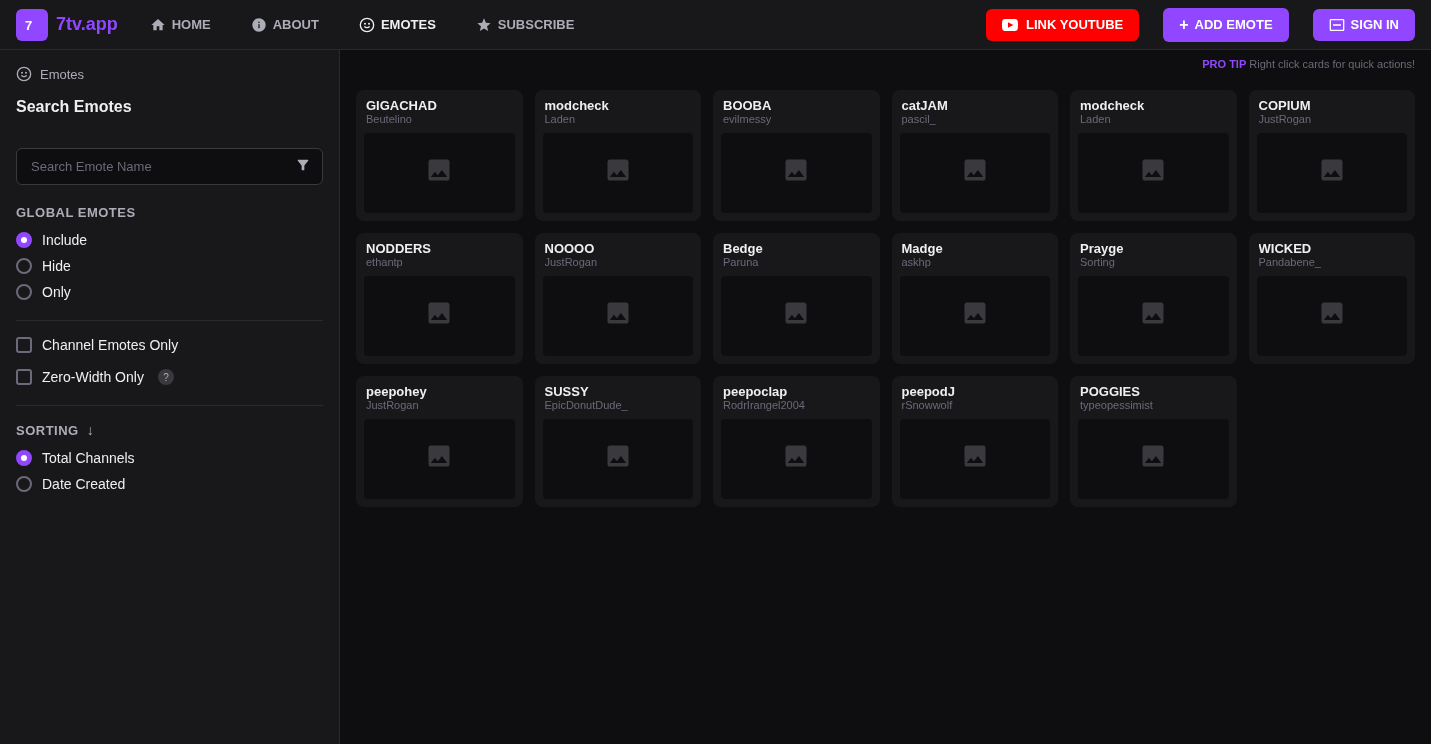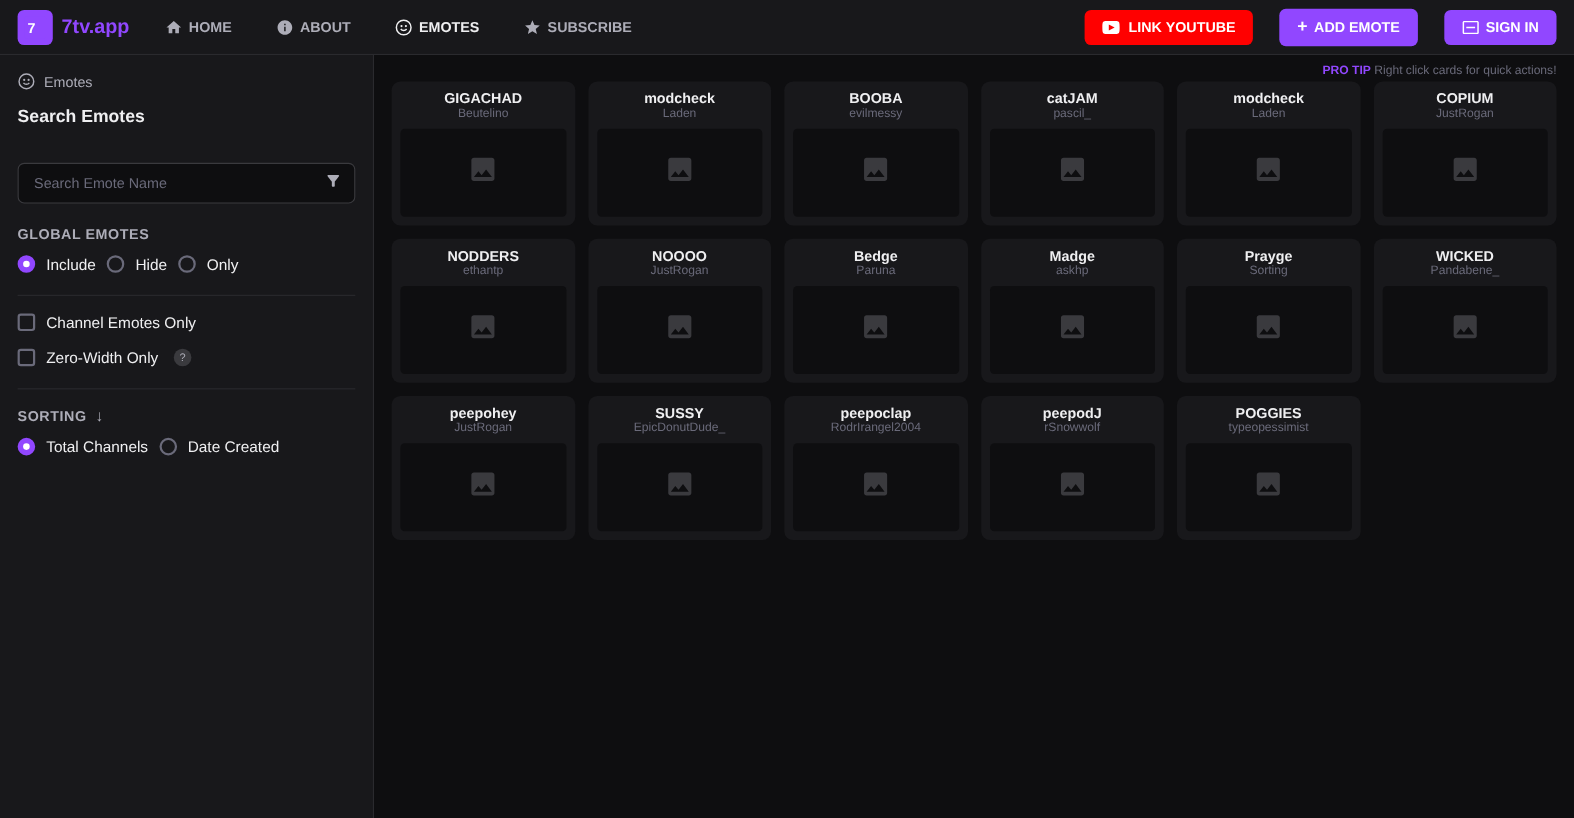--- a/index.html
+++ b/index.html
@@ -21,42 +21,42 @@
 
     
     .sidebar { width: 340px; min-width: 340px; background: #18181b; padding: 16px; overflow-y: auto; border-right: 1px solid #2a2a2e; }
     .sidebar-title { font-size: 16px; font-weight: 700; color: #efeff1; margin-bottom: 32px; }
     .search-box { position: relative; margin-bottom: 20px; }
     .search-input { width: 100%; background: #0e0e10; border: 1px solid #3a3a3e; border-radius: 6px; padding: 10px 63px 10px 14px; color: #adadb8; font-size: 13px; outline: none; }
     .search-input::placeholder { color: #6a6a7a; }
     .filter-icon { position: absolute; right: 12px; top: 50%; transform: translateY(-50%); color: #adadb8; }
 
     .section-label { font-size: 13px; font-weight: 600; color: #adadb8; margin-bottom: 12px; text-transform: uppercase; letter-spacing: 0.5px; }
-    .radio-group { display: flex; gap: 10px; margin-bottom: 20px; }
+    .radio-group { display: flex; flex-direction: column; gap: 10px; margin-bottom: 20px; }
     .radio-item { display: flex; align-items: center; gap: 10px; cursor: pointer; font-size: 14px; color: #efeff1; }
     .radio-circle { width: 16px; height: 16px; border-radius: 50%; border: 2px solid #6a6a7a; display: flex; align-items: center; justify-content: center; flex-shrink: 0; }
     .radio-circle.active { border-color: #9147ff; background: #9147ff; }
     .radio-circle.active::after { content: ''; width: 6px; height: 6px; border-radius: 50%; background: white; }
 
     .checkbox-group { display: flex; flex-direction: column; gap: 16px; margin-bottom: 20px; }
     .checkbox-item { display: flex; align-items: center; gap: 10px; cursor: pointer; font-size: 14px; color: #efeff1; }
     .checkbox-box { width: 16px; height: 16px; border-radius: 3px; border: 2px solid #6a6a7a; display: flex; align-items: center; justify-content: center; flex-shrink: 0; background: transparent; }
 
     .divider { height: 1px; background: #2a2a2e; margin: 16px 0; }
 
     .sorting-header { display: flex; align-items: center; gap: 8px; margin-bottom: 12px; }
     .sorting-label { font-size: 13px; font-weight: 600; color: #adadb8; text-transform: uppercase; letter-spacing: 0.5px; }
     .sort-arrow { color: #adadb8; font-size: 14px; }
 
     
     .main { flex: 1; background: #0e0e10; overflow-y: auto; padding: 16px; position: relative; }
     .pro-tip { position: absolute; top: 8px; right: 16px; font-size: 11px; color: #6a6a7a; }
     .pro-tip strong { color: #9147ff; }
 
-    .emote-grid { display: grid; grid-template-columns: repeat(6, 1fr); gap: 12px; margin-top: 8px; text-align: center; }
+    .emote-grid { display: grid; grid-template-columns: repeat(6, 1fr); gap: 12px; margin-top: 24px; }
 
     .emote-card { background: #18181b; border-radius: 8px; overflow: hidden; cursor: pointer; transition: transform 0.1s; }
     .emote-card-header { padding: 8px 10px 4px; }
     .emote-name { font-size: 13px; font-weight: 700; color: #efeff1; white-space: nowrap; overflow: hidden; text-overflow: ellipsis; }
     .emote-author { font-size: 11px; color: #6a6a7a; white-space: nowrap; overflow: hidden; text-overflow: ellipsis; }
     .emote-preview { background: #0e0e10; height: 80px; display: flex; align-items: center; justify-content: center; margin: 4px 8px 8px; border-radius: 4px; }
     .emote-placeholder { color: #3a3a3e; font-size: 24px; }
   </style>
 </head>
 <body>

